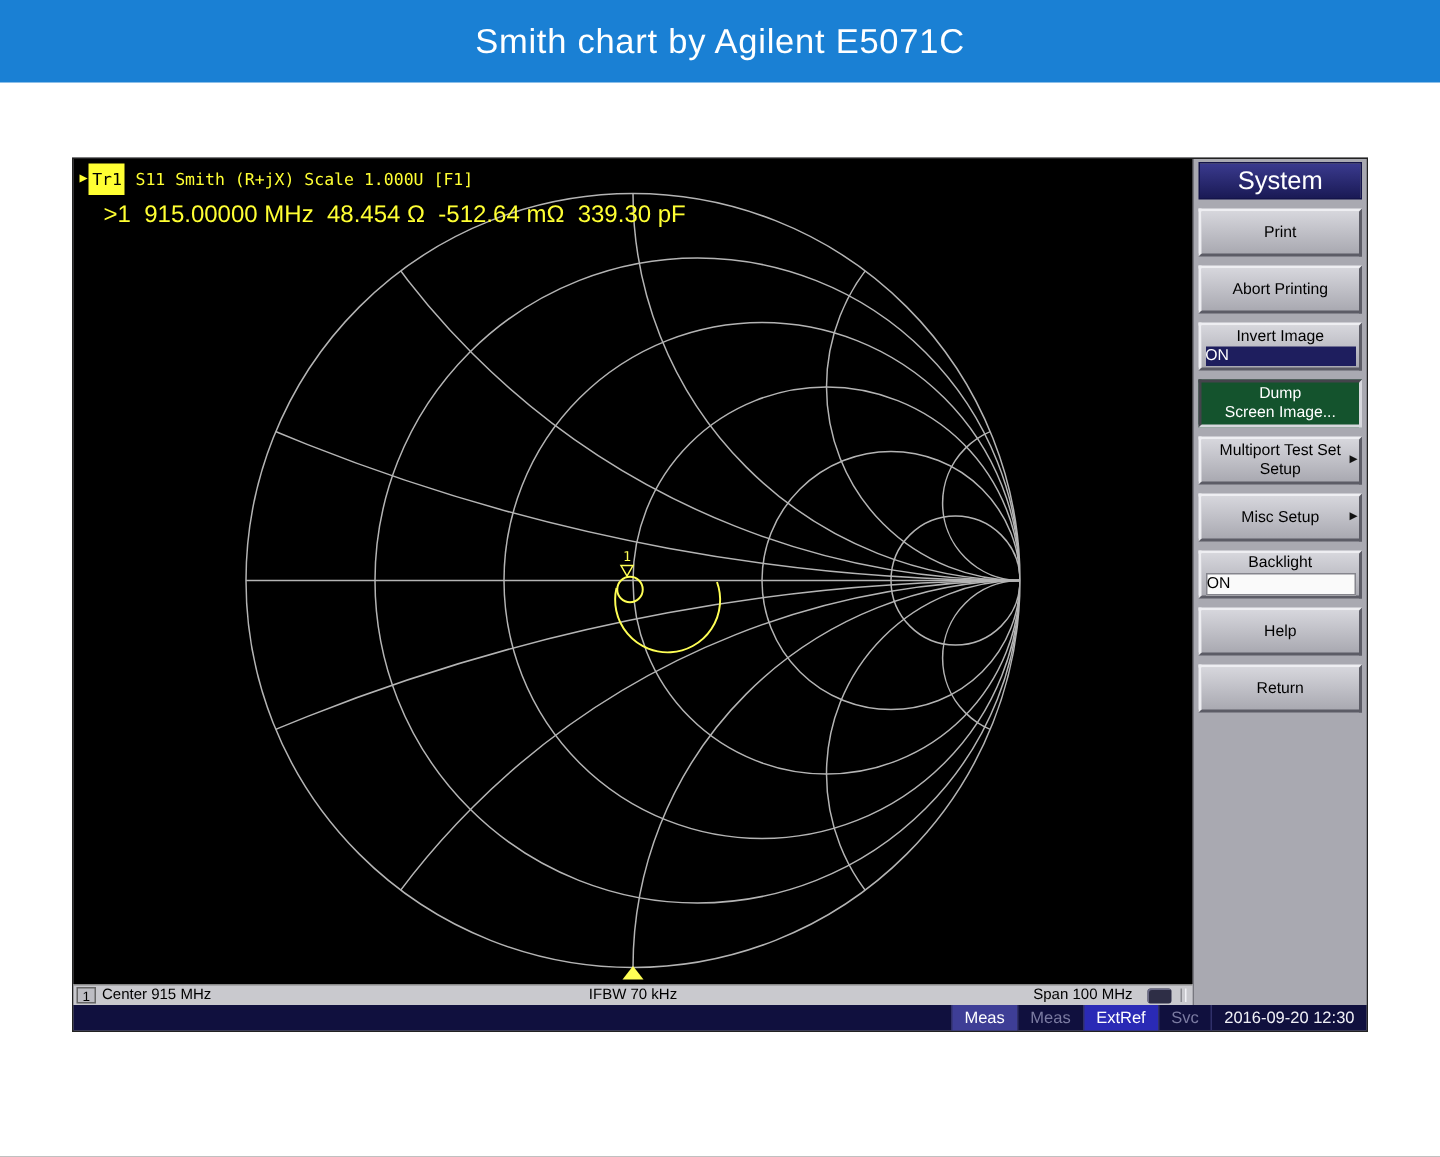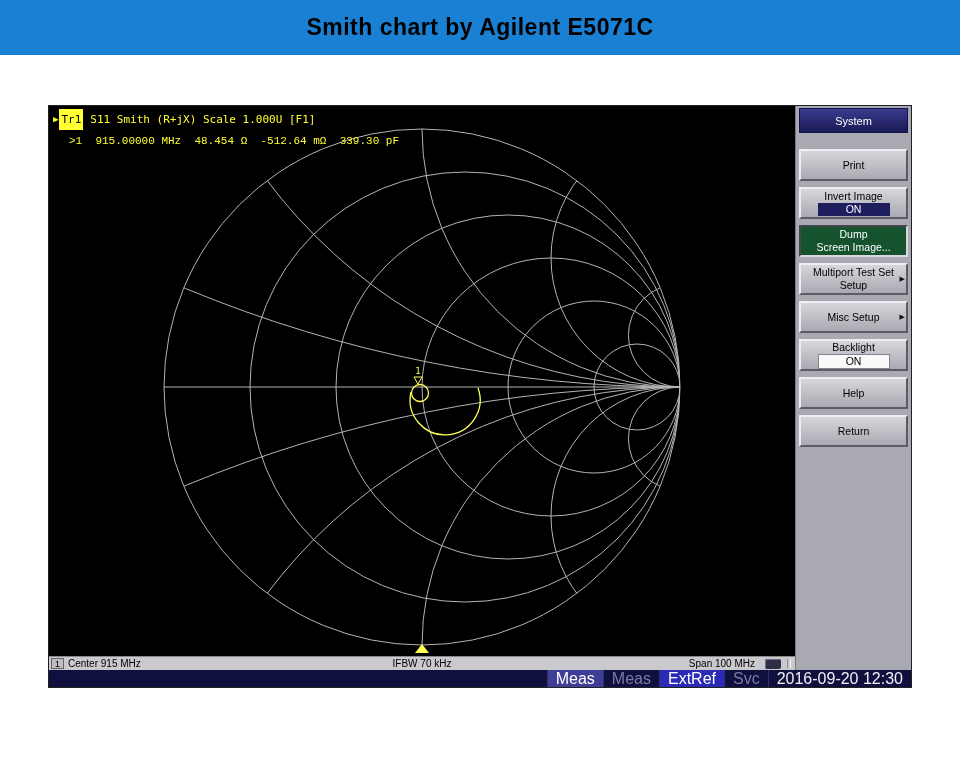--- a/index.html
+++ b/index.html
@@ -3,72 +3,72 @@
 <meta charset="utf-8">
 <style>
   *{margin:0;padding:0;box-sizing:border-box}
   html,body{width:960px;height:771px;background:#ffffff;overflow:hidden;
     font-family:"Liberation Sans",sans-serif}
   body{position:relative}
 
   
   .banner{position:absolute;left:0;top:0;width:960px;height:55px;background:#1a80d4;
     display:flex;align-items:center;justify-content:center}
-  .banner h1{color:#000000;font-size:23px;font-weight:bold;letter-spacing:.5px}
+  .banner h1{color:#ffffff;font-size:23px;font-weight:normal;letter-spacing:.5px}
 
   
   .screen{position:absolute;left:48px;top:105px;width:864px;height:583px;
     border:1px solid #222;background:#a9a9b1;display:flex;flex-direction:column}
   .main-row{display:flex;height:564px}
   .left-col{display:flex;flex-direction:column;width:746px}
 
   .chart-area{position:relative;width:746px;height:550px;background:#000;overflow:hidden}
   .trace-header{position:absolute;left:4px;top:3px;display:flex;align-items:center;
     font-family:"DejaVu Sans Mono",monospace;font-size:11px;line-height:13px}
   .tr-pointer{color:#ffff33;font-size:9px;margin-right:1px}
   .tr-badge{background:#ffff33;color:#000;padding:4px 2px}
   .tr-info{color:#ffff33;margin-left:7px;white-space:pre}
   .marker-readout{position:absolute;left:20px;top:29px;color:#ffff33;
-    font-family:Liberation Mono, monospace;font-size:11px;white-space:pre}
+    font-family:Liberation Sans, sans-serif;font-size:16px;white-space:pre}
 
   
   .status-bar{position:relative;width:746px;height:14px;background:#c9c9ce;
     border-top:1px solid #888;display:flex;align-items:center;font-size:10px;color:#000;padding:0 2px}
   .ch-box{width:13px;height:11px;border:1px solid #666;background:#bdbdc3;
     display:flex;align-items:center;justify-content:center;font-size:9px;margin-right:4px}
   .sb-ifbw{position:absolute;left:50%;transform:translateX(-50%)}
   .sb-span{position:absolute;right:40px}
   .sb-icon{position:absolute;right:14px;top:2px;width:16px;height:10px;background:#2e2e46;
     border-radius:2px;box-shadow:inset 1px 1px 0 #6a6a86}
   .sb-divider{position:absolute;right:4px;top:2px;bottom:2px;width:4px;
     border-left:1px solid #8a8a90;border-right:1px solid #f0f0f4}
 
   
   .menu-panel{width:118px;background:#a9a9b1;border-left:1px solid #77777f;
     padding:2px 3px;display:flex;flex-direction:column}
   .menu-header{height:25px;flex:0 0 25px;background:linear-gradient(#3a3a8e,#1a1a55);
-    border:1px solid #14144a;color:#fff;font-size:11px;
-    display:flex;align-items:center;justify-content:center;margin-bottom:16px}
+    border:1px solid #14144a;color:#fff;font-size:17px;
+    display:flex;align-items:center;justify-content:center;margin-bottom:6px}
   .menu-items{display:flex;flex-direction:column;gap:6px;flex:1}
   .menu-btn{position:relative;flex:0 0 32px;min-height:32px;
     background:linear-gradient(#d6d6dc,#a9a9b1);
     border:2px solid;border-color:#eeeef2 #5c5c66 #5c5c66 #eeeef2;
     display:flex;flex-direction:column;align-items:center;justify-content:center;
     font-size:10.5px;color:#000;line-height:1.2;padding:1px 2px;cursor:default}
   .menu-btn.pressed{background:#14532d;border-color:#44444c #d8d8de #d8d8de #44444c;color:#fff}
   .btn-line{pointer-events:none}
-  .btn-value{width:72px;text-align:center;font-size:10.5px;line-height:13px;margin-top:1px}
+  .btn-value{width:100px;text-align:left;font-size:10.5px;line-height:13px;margin-top:1px}
   .btn-value.dark{background:#1e1e5e;color:#fff}
   .btn-value.light{background:#fafafa;color:#000;border:1px solid #85858d}
   .btn-arrow{position:absolute;right:1px;top:50%;transform:translateY(-50%);
     font-size:7px;color:#111}
 
   
   .bottom-bar{height:17px;background:#10103e;display:flex;align-items:stretch;
-    justify-content:flex-end;font-size:16px}
+    justify-content:flex-end;font-size:11px}
   .bb-items{display:flex;align-items:stretch}
   .bb-item{padding:0 8px;display:flex;align-items:center;border-left:1px solid #30306a;color:#e6e6ee}
   .bb-item.active{background:#3e3e96;color:#fff}
   .bb-item.dim{color:#7c7ca2}
   .bb-item.blue{background:#2a2ab6;color:#fff}
   .bb-item.plain{color:#f0f0f6}
 </style>
 </head>
 <body>
 
@@ -131,20 +131,23 @@
 
     </div>
 
     <div class="menu-panel">
       <div class="menu-header">System</div>
       <div class="menu-items">
           <div class="menu-btn">
             <div class="btn-line">Print</div>
           </div>
           <div class="menu-btn">
+            <div class="btn-line">Abort Printing</div>
+          </div>
+          <div class="menu-btn">
             <div class="btn-line">Invert Image</div>
             <div class="btn-value dark">ON</div>
           </div>
           <div class="menu-btn pressed">
             <div class="btn-line">Dump</div>
             <div class="btn-line">Screen Image...</div>
           </div>
           <div class="menu-btn">
             <div class="btn-line">Multiport Test Set</div>
             <div class="btn-line">Setup</div>

